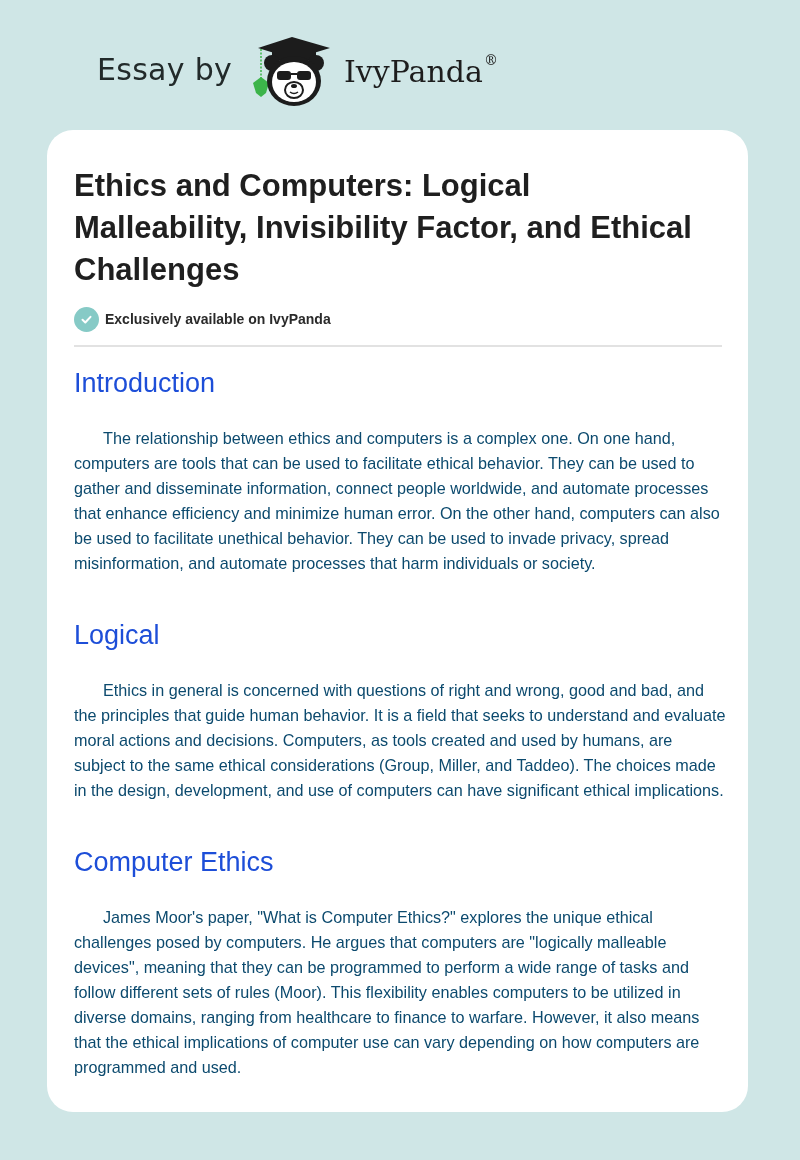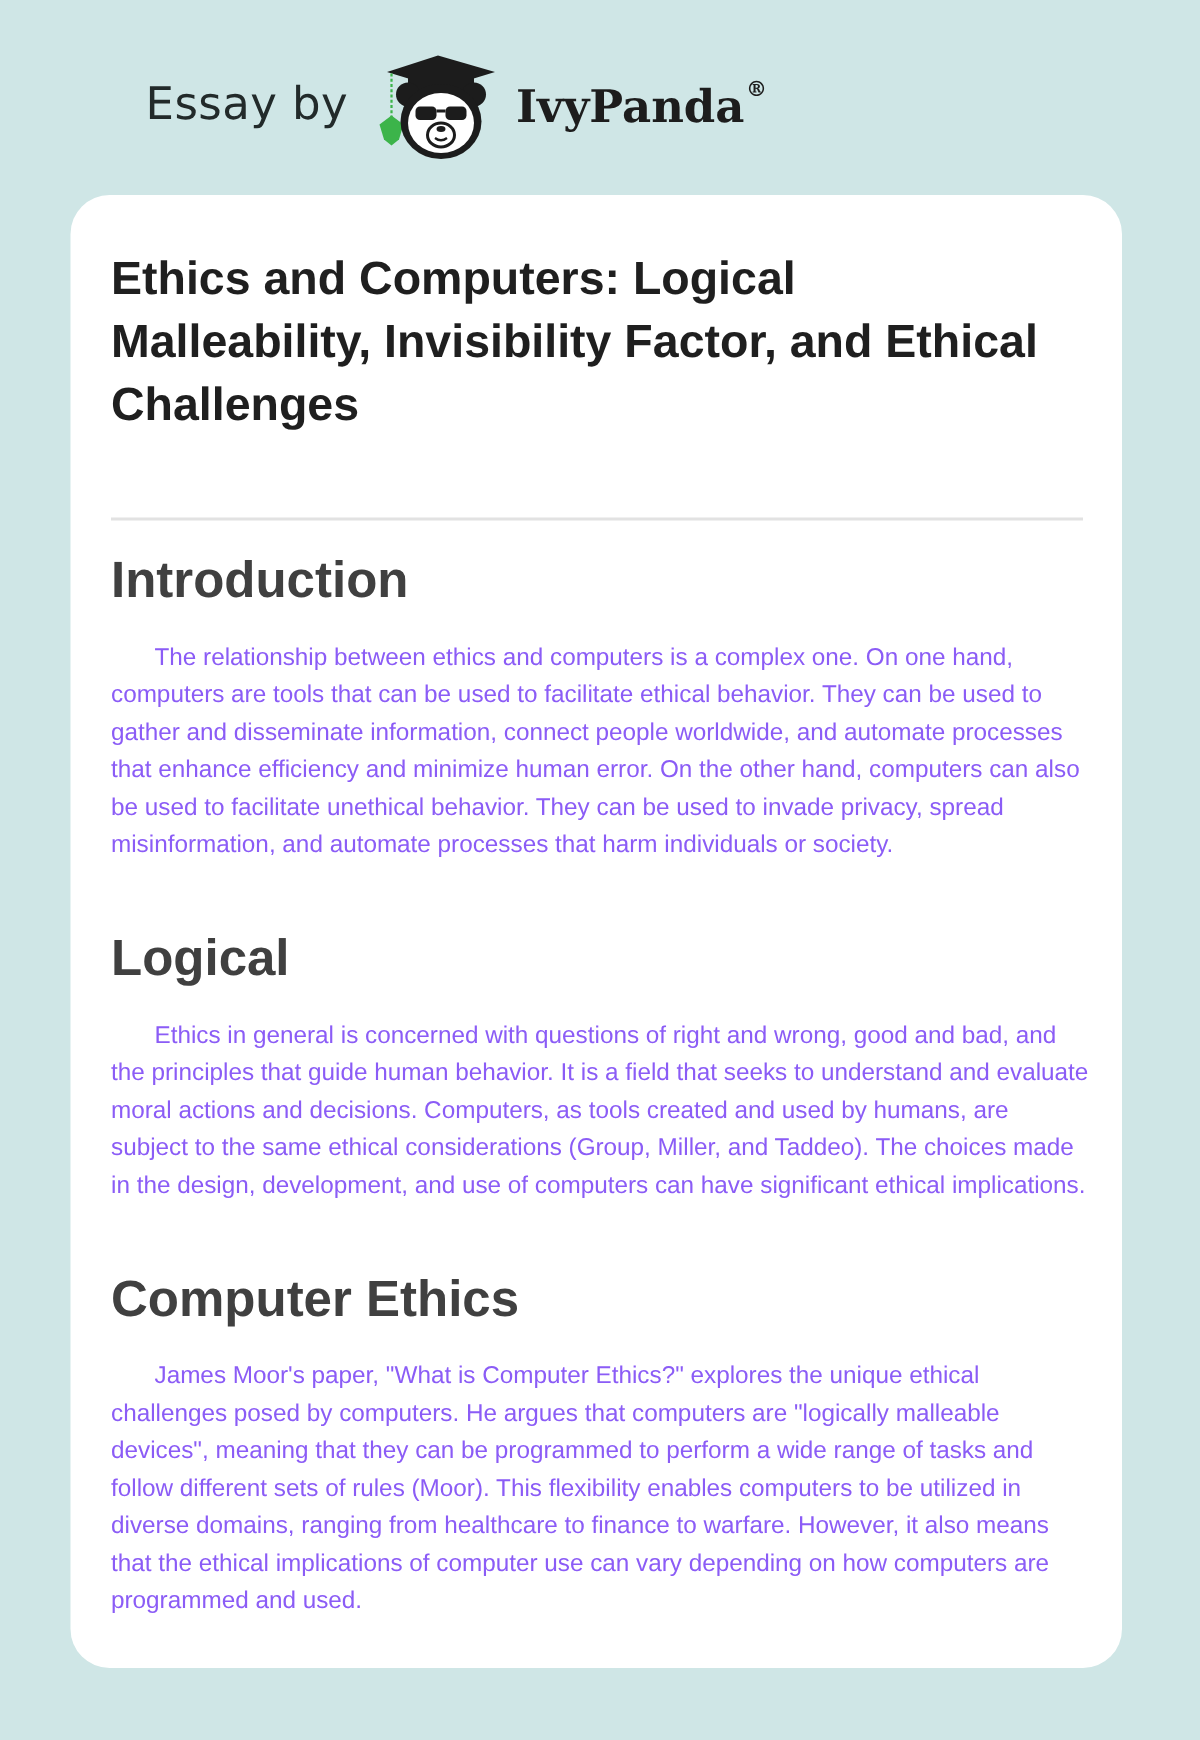--- a/index.html
+++ b/index.html
@@ -31,21 +31,21 @@
       left: 200px;
       top: 35px;
       width: 92px;
       height: 74px;
     }
     .brand-name {
       position: absolute;
       left: 296px;
       top: 54px;
       font-family: "DejaVu Serif", serif;
-      font-weight: bold;
+      font-weight: normal;
       font-size: 30px;
       color: #1d1d1d;
     }
     .brand-reg {
       font-size: 14px;
       vertical-align: top;
       position: relative;
       top: -2px;
       margin-left: 1px;
     }
@@ -95,31 +95,31 @@
       position: absolute;
       left: 27px;
       top: 215px;
       width: 648px;
       height: 2px;
       background: #e2e2e2;
     }
     .section-heading {
       position: absolute;
       left: 27px;
-      font-size: 34px;
-      font-weight: bold;
-      color: #404040;
+      font-size: 27px;
+      font-weight: normal;
+      color: #1d4ed8;
     }
     .section-body {
       position: absolute;
       left: 27px;
       width: 652px;
       font-size: 16.2px;
       line-height: 25px;
-      color: #8b5cf6;
+      color: #0c4a6e;
       text-indent: 29px;
     }
   </style>
 </head>
 <body>
 
 <div class="header">
   <span class="brand-prefix">Essay by</span>
   <svg class="logo-icon" viewBox="0 0 92 74">
 
@@ -142,20 +142,28 @@
     <ellipse cx="46" cy="55" rx="9" ry="8" fill="#ffffff" stroke="#1c1c1c" stroke-width="2"></ellipse>
     <ellipse cx="46" cy="51" rx="3" ry="2" fill="#1c1c1c"></ellipse>
     <path d="M42,57 Q46,60 50,57" stroke="#1c1c1c" stroke-width="1.5" fill="none"></path>
   </svg>
   <span class="brand-name"><span>IvyPanda</span><span class="brand-reg">®</span></span>
 </div>
 
 <div class="card">
   <h1 class="title">Ethics and Computers: Logical Malleability, Invisibility Factor, and Ethical Challenges</h1>
 
+  <div class="badge">
+    <span class="check-icon">
+      <svg width="13" height="13" viewBox="0 0 13 13">
+        <path d="M2.5,6.8 L5.3,9.5 L10.5,3.8" stroke="#ffffff" stroke-width="2" fill="none" stroke-linecap="round" stroke-linejoin="round"></path>
+      </svg>
+    </span>
+    <span class="badge-text">Exclusively available on IvyPanda</span>
+  </div>
 
   <div class="divider"></div>
 
   <h2 class="section-heading" style="top:238px;">Introduction</h2>
   <p class="section-body" style="top:296px;">The relationship between ethics and computers is a complex one. On one hand, computers are tools that can be used to facilitate ethical behavior. They can be used to gather and disseminate information, connect people worldwide, and automate processes that enhance efficiency and minimize human error. On the other hand, computers can also be used to facilitate unethical behavior. They can be used to invade privacy, spread misinformation, and automate processes that harm individuals or society.</p>
 
   <h2 class="section-heading" style="top:490px;">Logical</h2>
   <p class="section-body" style="top:548px;">Ethics in general is concerned with questions of right and wrong, good and bad, and the principles that guide human behavior. It is a field that seeks to understand and evaluate moral actions and decisions. Computers, as tools created and used by humans, are subject to the same ethical considerations (Group, Miller, and Taddeo). The choices made in the design, development, and use of computers can have significant ethical implications.</p>
 
   <h2 class="section-heading" style="top:717px;">Computer Ethics</h2>

